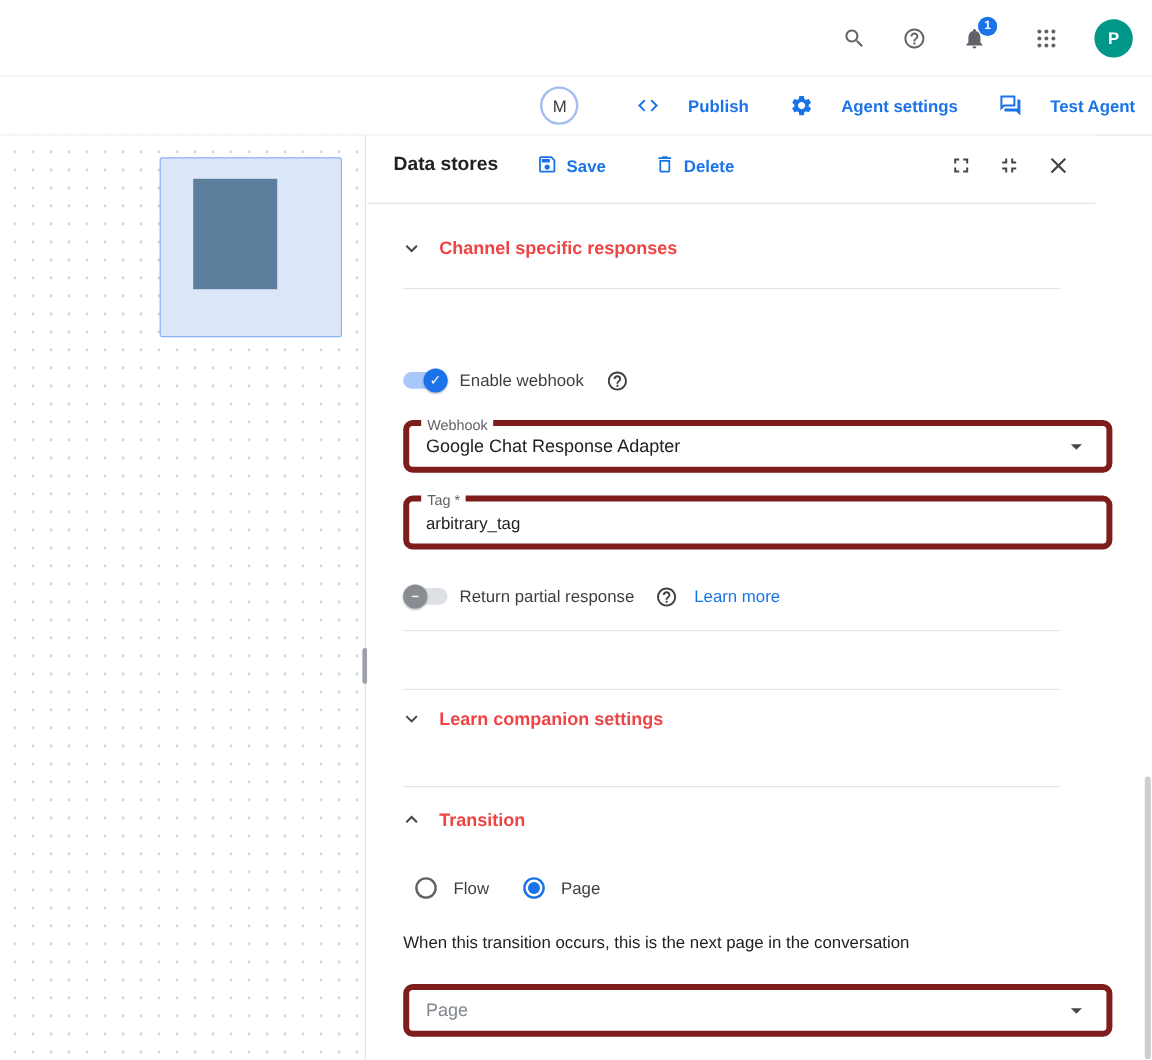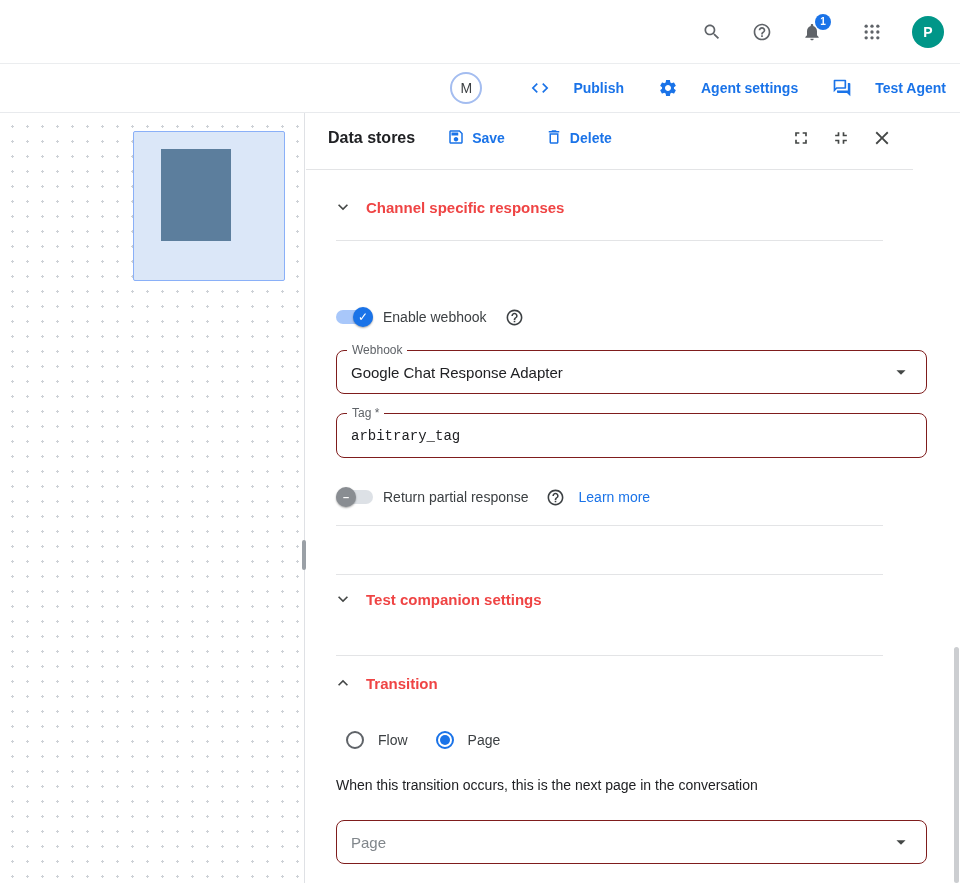--- a/index.html
+++ b/index.html
@@ -76,29 +76,29 @@
   .switch.on .thumb { left:17px; background:#1a73e8; font-size:12px; }
   .switch.on .thumb::after { content:"✓"; }
   .switch.off .track { background:#dde1e6; }
   .switch.off .thumb { left:0; background:#898d92; font-size:11px; }
   .switch.off .thumb::after { content:"–"; font-weight:bold; }
 
   .help-ic { display:flex; color:#3c4043; flex:none; }
   .learn-more { color:#1a73e8; font-size:14px; text-decoration:none; margin-left:14px; cursor:pointer; }
 
   
-  .field { position:absolute; left:30px; width:591px; border:1px solid #7f1d1d; border-radius:8px;
+  .field { position:absolute; left:30px; width:591px; border:5px solid #7f1d1d; border-radius:8px;
            background:#fff; display:flex; align-items:center; padding:0 14px; }
   .field-label { position:absolute; top:-8px; left:10px; background:#fff; padding:0 5px;
                  font-size:12px; color:#5f6368; white-space:nowrap; }
   .field-value { font-size:15px; color:#202124; }
   .field-value.placeholder { color:#80868b; }
   .dd-arrow { margin-left:auto; display:flex; color:#444746; }
   .field-input { border:none; outline:none; font-size:14px; color:#202124; flex:1;
-                 font-family:Liberation Mono, monospace; background:transparent; }
+                 font-family:Liberation Sans, sans-serif; background:transparent; }
 
   
   .radio-row { position:absolute; left:40px; display:flex; align-items:center; height:30px; }
   .radio { width:18px; height:18px; border-radius:50%; border:2px solid #5f6368; position:relative;
            flex:none; cursor:pointer; }
   .radio.selected { border-color:#1a73e8; }
   .radio.selected::after { content:""; position:absolute; inset:2px; border-radius:50%; background:#1a73e8; }
   .radio-label { font-size:14px; color:#3c4043; margin-left:14px; }
   .radio-gap { margin-left:28px; }
 
@@ -281,21 +281,21 @@
     <div class="hr" style="top:412px"></div>
 
     <div class="hr" style="top:461px"></div>
 
     <div class="section-row" style="top:462px">
       <span class="chev">
         <svg width="20" height="20" viewBox="0 0 24 24" fill="currentColor">
             <path d="M16.59 8.59L12 13.17 7.41 8.59 6 10l6 6 6-6z"></path>
           </svg>
       </span>
-      <span class="section-title">Test companion settings</span>
+      <span class="section-title">Learn companion settings</span>
     </div>
     <div class="hr" style="top:542px"></div>
 
     <div class="section-row" style="top:546px">
       <span class="chev">
         <svg width="20" height="20" viewBox="0 0 24 24" fill="currentColor">
             <path d="M12 8l-6 6 1.41 1.41L12 10.83l4.59 4.58L18 14z"></path>
           </svg>
       </span>
       <span class="section-title">Transition</span>

